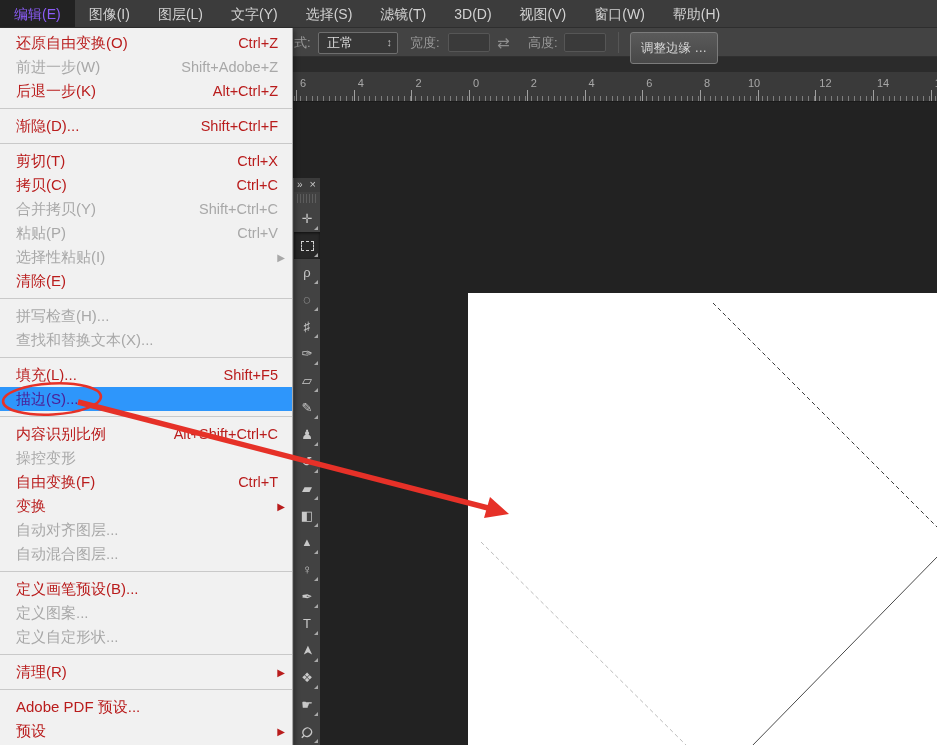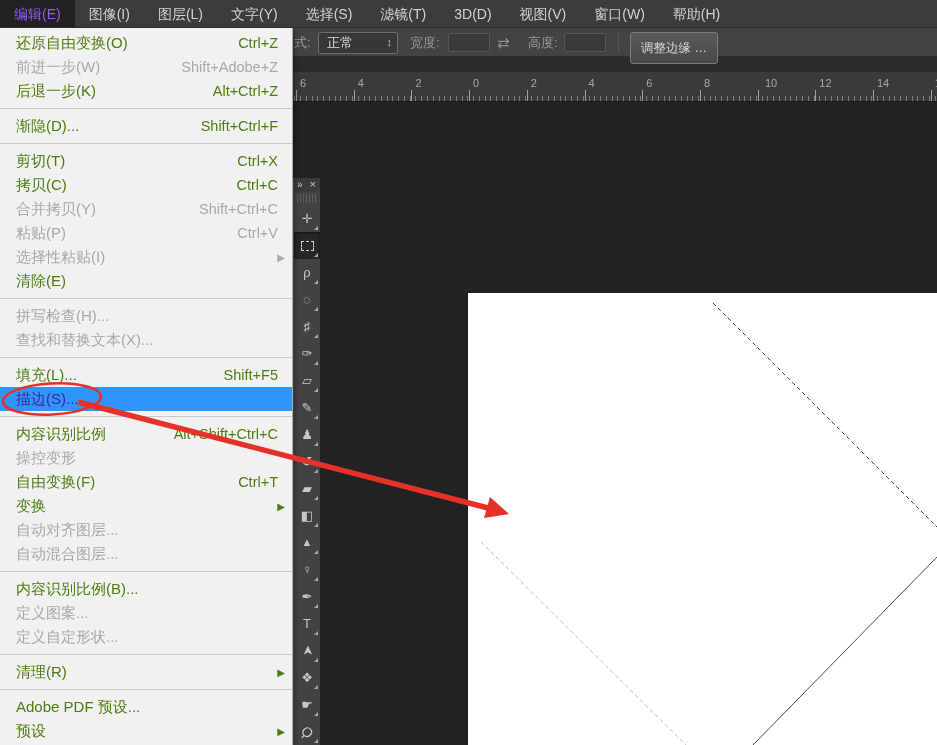--- a/index.html
+++ b/index.html
@@ -63,21 +63,21 @@
   .tool[data-name="rectangular-marquee-tool"] .glyph { width:13px; height:10px; border:1px dashed #d2d2d2; }
   .tool[data-name="path-selection-tool"] .glyph { transform:rotate(-90deg); }
   .tool[data-name="zoom-tool"] .glyph { transform:rotate(45deg); font-size:14px; }
   .tool[data-name="blur-tool"] .glyph { font-size:11px; }
 
   
   #editmenu { position:absolute; left:0; top:28px; width:293px; height:717px;
     background:#f1f1f1; border-right:1px solid #a9a9a9; box-shadow:2px 2px 5px rgba(0,0,0,.35);
     z-index:40; padding-top:3px; overflow:hidden; }
   .menurow { position:relative; height:24px; display:flex; align-items:center;
-    padding-left:16px; padding-right:14px; font-size:15px; color:#4d7c0f; }
+    padding-left:16px; padding-right:14px; font-size:15px; color:#b91c1c; }
   .menurow .shortcut { margin-left:auto; font-size:14.5px; }
   .menurow .subarrow { position:absolute; right:7px; top:50%; transform:translateY(-50%);
     font-size:10px; }
   .menurow.disabled { color:#a8a8a8; }
   .menurow.highlighted { background:var(--hl,#2c95fa); color:#4c1d95; }
   .menusep { border-top:1px solid #c9c9c9; margin:5px 0; }
 
   
   #overlay { position:absolute; left:0; top:0; width:937px; height:745px; z-index:90; pointer-events:none; }
 </style>
@@ -128,21 +128,21 @@
       <span class="ticklabel" data-name="ruler-tick-label" style="left: 473.1px;">0</span>
       <div class="majortick" data-name="ruler-major-tick" style="left: 526.8px;"></div>
       <span class="ticklabel" data-name="ruler-tick-label" style="left: 530.8px;">2</span>
       <div class="majortick" data-name="ruler-major-tick" style="left: 584.5px;"></div>
       <span class="ticklabel" data-name="ruler-tick-label" style="left: 588.5px;">4</span>
       <div class="majortick" data-name="ruler-major-tick" style="left: 642.2px;"></div>
       <span class="ticklabel" data-name="ruler-tick-label" style="left: 646.2px;">6</span>
       <div class="majortick" data-name="ruler-major-tick" style="left: 699.9px;"></div>
       <span class="ticklabel" data-name="ruler-tick-label" style="left: 703.9px;">8</span>
       <div class="majortick" data-name="ruler-major-tick" style="left: 757.6px;"></div>
-      <span class="ticklabel" data-name="ruler-tick-label" style="left: 765px;">10</span>
+      <span class="ticklabel" data-name="ruler-tick-label" style="left: 748px;">10</span>
       <div class="majortick" data-name="ruler-major-tick" style="left: 815.3px;"></div>
       <span class="ticklabel" data-name="ruler-tick-label" style="left: 819.3px;">12</span>
       <div class="majortick" data-name="ruler-major-tick" style="left: 873px;"></div>
       <span class="ticklabel" data-name="ruler-tick-label" style="left: 877px;">14</span>
       <div class="majortick" data-name="ruler-major-tick" style="left: 930.7px;"></div>
       <span class="ticklabel" data-name="ruler-tick-label" style="left: 934.7px;">16</span>
     </div>
 
   <div id="canvas" data-name="canvas-area">
     <div id="document" data-name="document-canvas"></div>
@@ -298,21 +298,21 @@
         <span class="subarrow" data-name="submenu-arrow-icon">▶</span>
       </div>
       <div class="menurow disabled" data-name="menu-item">
         <span data-name="menu-item-label">自动对齐图层...</span>
       </div>
       <div class="menurow disabled" data-name="menu-item">
         <span data-name="menu-item-label">自动混合图层...</span>
       </div>
       <div class="menusep" data-name="menu-separator"></div>
       <div class="menurow" data-name="menu-item">
-        <span data-name="menu-item-label">内容识别比例(B)...</span>
+        <span data-name="menu-item-label">定义画笔预设(B)...</span>
       </div>
       <div class="menurow disabled" data-name="menu-item">
         <span data-name="menu-item-label">定义图案...</span>
       </div>
       <div class="menurow disabled" data-name="menu-item">
         <span data-name="menu-item-label">定义自定形状...</span>
       </div>
       <div class="menusep" data-name="menu-separator"></div>
       <div class="menurow" data-name="menu-item">
         <span data-name="menu-item-label">清理(R)</span>

